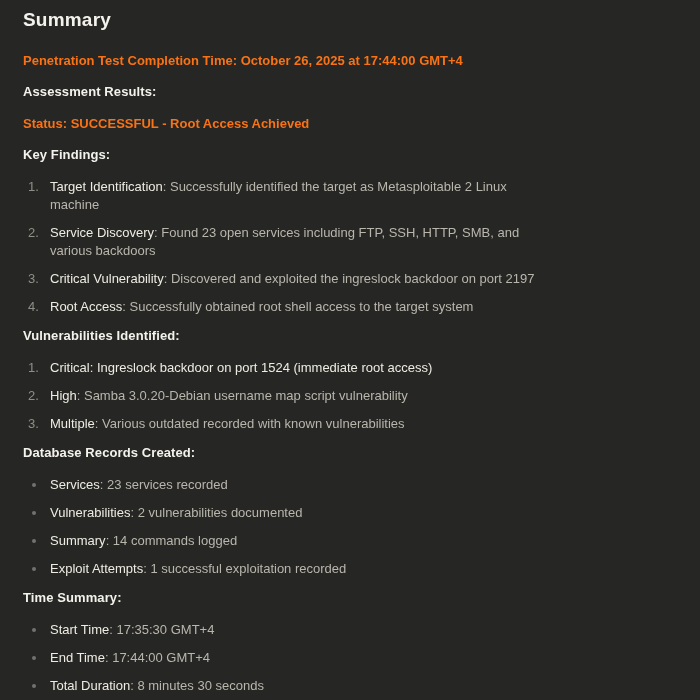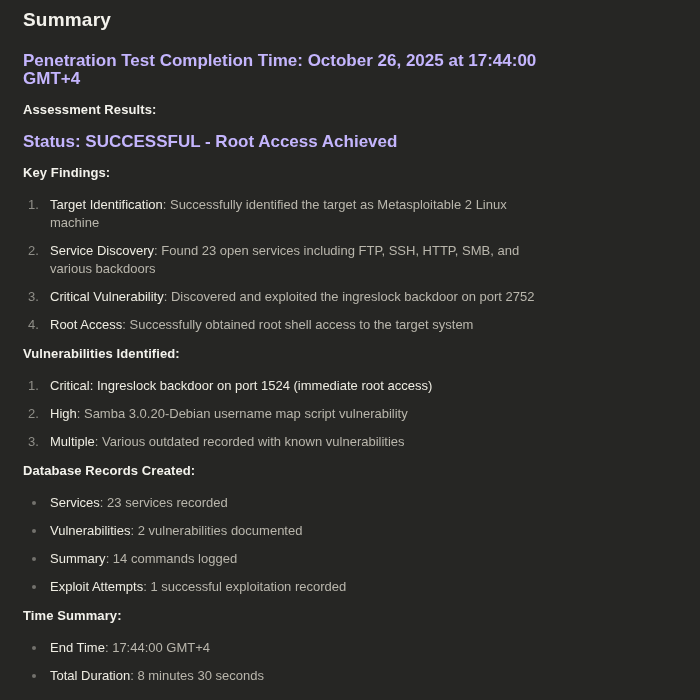--- a/index.html
+++ b/index.html
@@ -14,22 +14,22 @@
 
   h1.title {
     font-size:19px; line-height:24px; font-weight:700;
     color:#f3f2ec; margin:0 0 20px 0; letter-spacing:.2px;
   }
   h2.section {
     font-size:13px; line-height:19px; font-weight:700;
     color:#f3f2ec; margin:0 0 14px 0; letter-spacing:.1px;
   }
   p.lead {
-    font-size:17px; line-height:18px; font-weight:700;
-    color:#c4b5fd; margin:0 0 12px 0;
+    font-size:13px; line-height:18px; font-weight:700;
+    color:#f97316; margin:0 0 12px 0;
   }
   .list { margin:0 0 4px 0; }
   .li {
     display:flex; align-items:flex-start;
     font-size:13px; line-height:18px;
     color:#b9b6ac; margin:0 0 10px 0; padding-left:5px;
   }
   .marker {
     flex:0 0 22px; width:22px;
     color:#8f8e88; font-weight:400;
@@ -63,21 +63,21 @@
     <div class="li">
       <span class="marker">1.</span>
       <span class="content"><span class="term">Target Identification</span><span class="rest">: Successfully identified the target as Metasploitable 2 Linux machine</span></span>
     </div>
     <div class="li">
       <span class="marker">2.</span>
       <span class="content"><span class="term">Service Discovery</span><span class="rest">: Found 23 open services including FTP, SSH, HTTP, SMB, and various backdoors</span></span>
     </div>
     <div class="li">
       <span class="marker">3.</span>
-      <span class="content"><span class="term">Critical Vulnerability</span><span class="rest">: Discovered and exploited the ingreslock backdoor on port 2752</span></span>
+      <span class="content"><span class="term">Critical Vulnerability</span><span class="rest">: Discovered and exploited the ingreslock backdoor on port 2197</span></span>
     </div>
     <div class="li">
       <span class="marker">4.</span>
       <span class="content"><span class="term">Root Access</span><span class="rest">: Successfully obtained root shell access to the target system</span></span>
     </div>
   </div>
 
   <h2 class="section">Vulnerabilities Identified:</h2>
 
   <div class="list">
@@ -124,20 +124,26 @@
     </div>
   </div>
 
   <h2 class="section">Time Summary:</h2>
 
   <div class="list">
     <div class="li">
       <span class="bullet-col">
           <span class="dot"></span>
         </span>
+      <span class="content"><span class="term">Start Time</span><span class="rest">: 17:35:30 GMT+4</span></span>
+    </div>
+    <div class="li">
+      <span class="bullet-col">
+          <span class="dot"></span>
+        </span>
       <span class="content"><span class="term">End Time</span><span class="rest">: 17:44:00 GMT+4</span></span>
     </div>
     <div class="li">
       <span class="bullet-col">
           <span class="dot"></span>
         </span>
       <span class="content"><span class="term">Total Duration</span><span class="rest">: 8 minutes 30 seconds</span></span>
     </div>
   </div>
 

